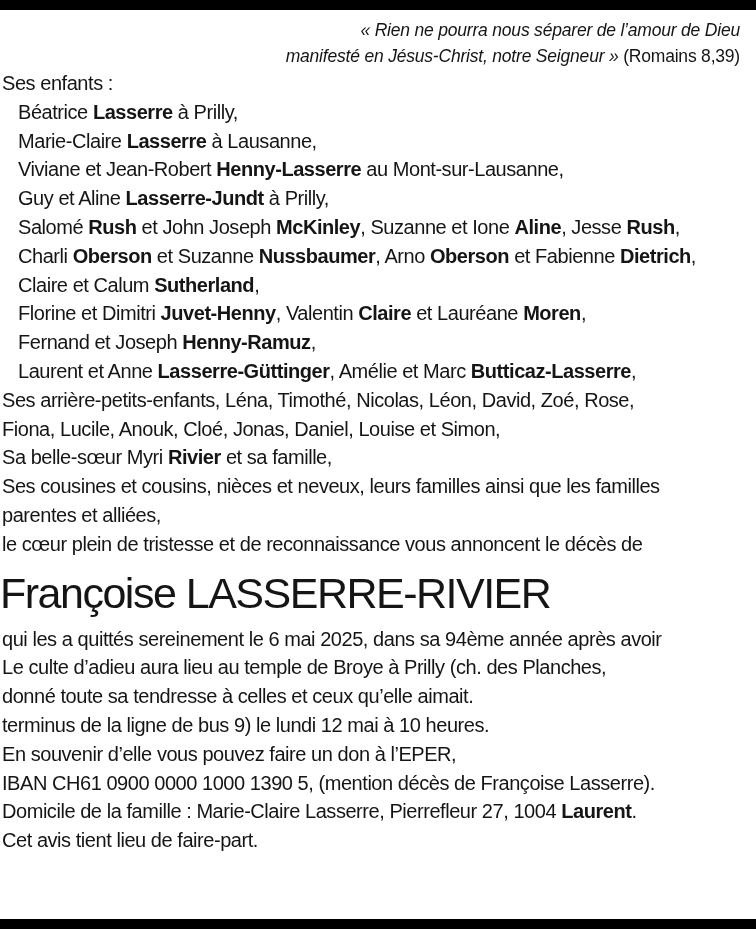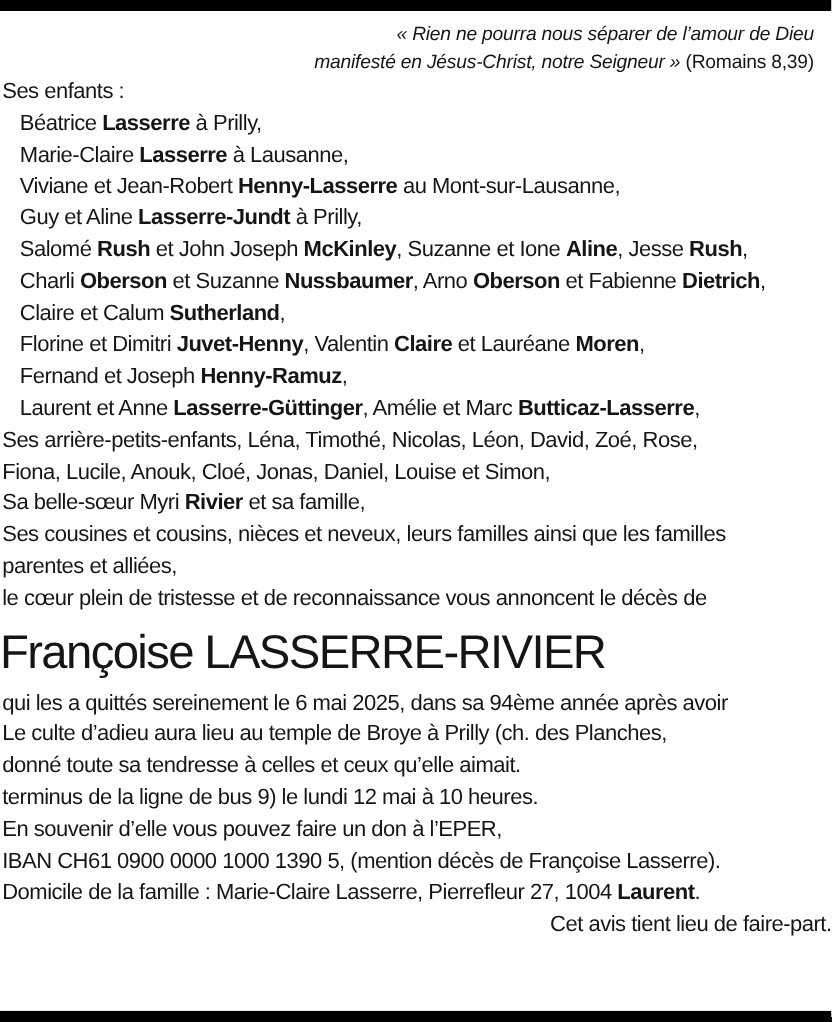--- a/index.html
+++ b/index.html
@@ -29,21 +29,21 @@
   .quote .it { font-style:italic; }
 
   .body-text {
     padding-left:2px;
     font-size:20px;
     line-height:28.8px;
     letter-spacing:-0.45px;
   }
   .body-text .line { white-space:nowrap; overflow:hidden; }
   .body-text .line.indent { padding-left:16px; }
-  .body-text .line.center { text-align:right; padding-left:0; }
+  .body-text .line.center { text-align:left; padding-left:0; }
   .b { font-weight:bold; }
 
   .title {
     margin:9px 0 7px 0;
     text-align:left;
     font-weight:normal;
     font-size:43px;
     line-height:50px;
     letter-spacing:-1.5px;
     white-space:nowrap;

